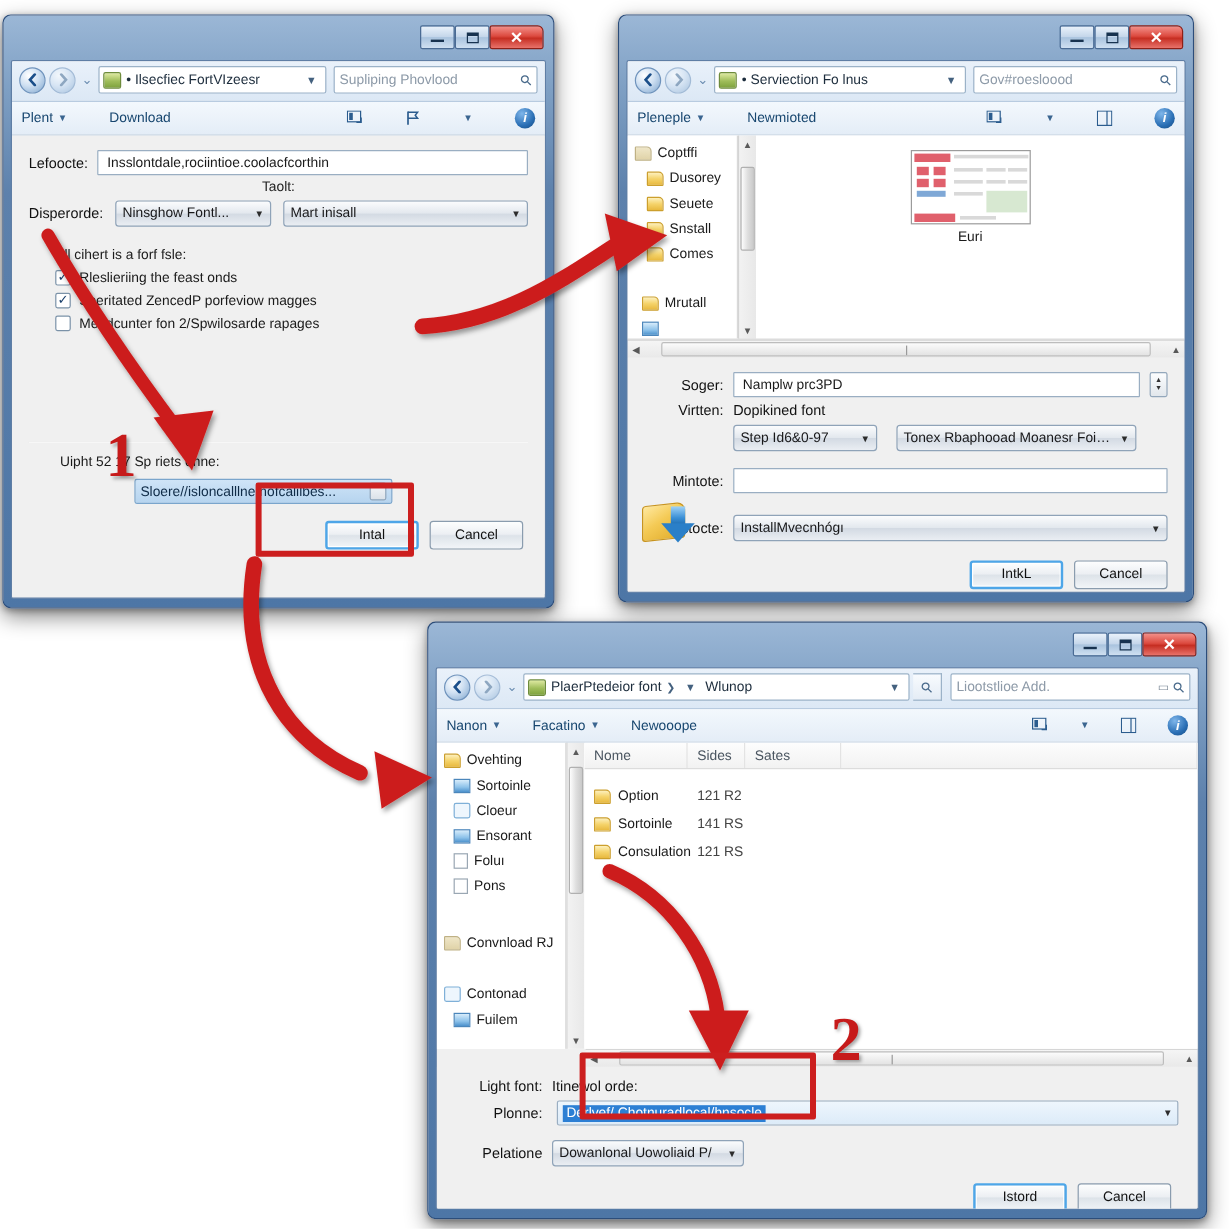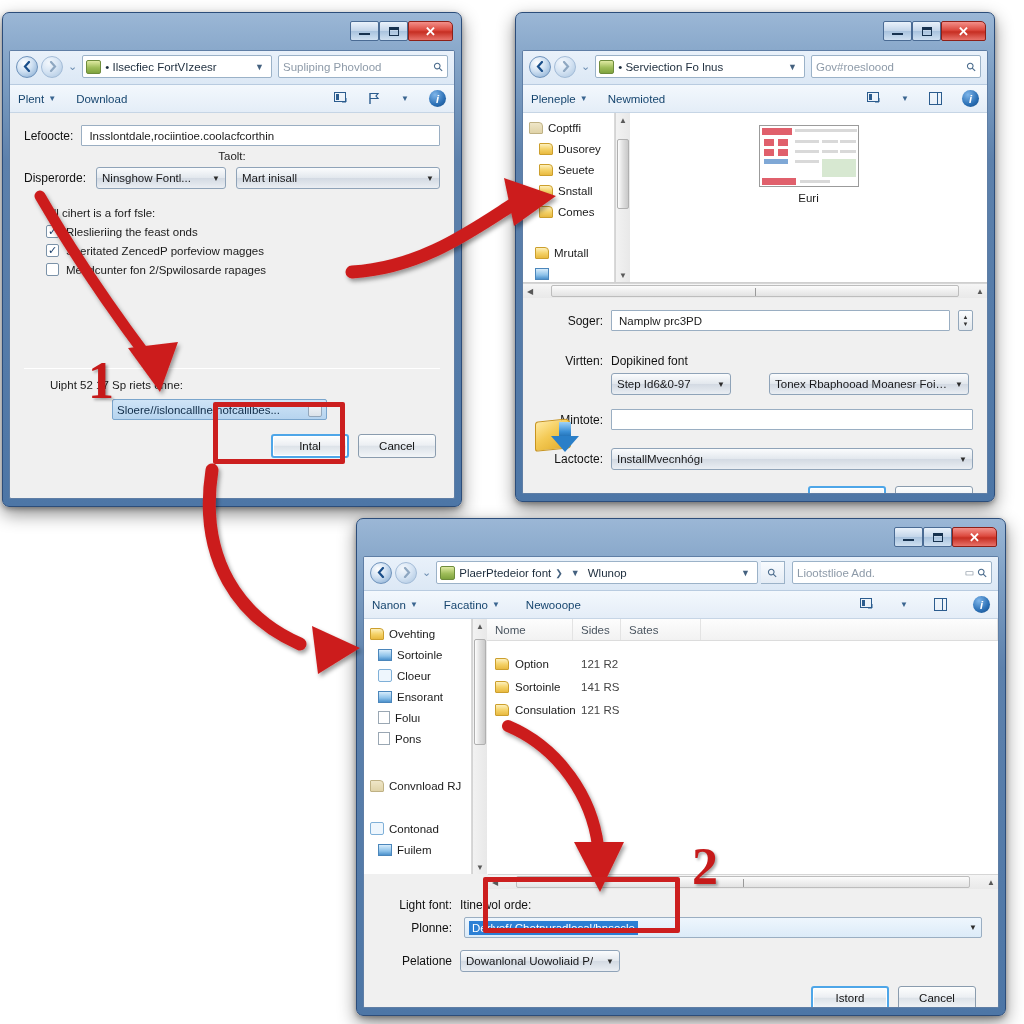--- a/index.html
+++ b/index.html
@@ -107,21 +107,21 @@
   .searchbox .ph { font-size:11.5px; color:#8d9aa8; flex:1; white-space:nowrap; overflow:hidden; filter: blur(0.3px);}
   .mag { font-size:12px; color:#4a6b8c; transform: rotate(-45deg); }
 
   
   .cmdbar {
     display:flex; align-items:center;
     height:28px;
     padding:0 8px;
     background: linear-gradient(180deg,#f3f8fd 0%, #e4edf7 100%);
     border-bottom:1px solid #c6d5e5;
-    gap:20px;
+    gap:35px;
     font-size:11.5px; color:#17466f;
   }
   .cmdbar .sp { flex:1 1 auto; }
   .cmditem { display:flex; align-items:center; gap:4px; white-space:nowrap; filter: blur(0.2px);}
   .caret { font-size:8px; color:#3a6590; }
   .iconbtn { color:#2b5c8e; font-size:13px; display:flex;align-items:center;}
   .helpcirc {
     width:17px;height:17px;border-radius:50%;
     background: radial-gradient(circle at 35% 28%, #7fb6ea 0%, #2a6fb5 60%, #15487f 100%);
     color:#fff;font-size:11px;font-weight:bold;
@@ -494,31 +494,31 @@
       </div>
       <div class="hscroll">
         <span class="ar">◀</span>
         <span class="track">
             <span style="position:absolute;left:50%;top:2px;width:1px;height:8px;background:#9a9a9a;"></span>
           </span>
         <span class="ar">▲</span>
       </div>
 
       <div class="body" style="padding:12px 14px;">
-        <div class="row" style="margin-bottom:23px;">
+        <div class="row" style="margin-bottom:4px;">
           <span class="lbl r" style="width:66px;">Soger:</span>
           <span class="tinput">Namplw prc3PD</span>
           <span style="width:15px;height:21px;background:linear-gradient(180deg,#fcfdfe,#e2e7ec);border:1px solid #93a7bb;border-radius:2px;display:flex;flex-direction:column;align-items:center;justify-content:center;font-size:6px;color:#333;line-height:1.1;">▲<br>▼</span>
         </div>
 
         <div style="display:flex;align-items:flex-start;gap:8px;margin-bottom:5px;">
           <span class="lbl r" style="width:66px;">Virtten:</span>
           <span class="lbl">Dopikined font</span>
         </div>
-        <div style="display:flex;align-items:center;gap:38px;margin:0 0 14px 74px;">
+        <div style="display:flex;align-items:center;gap:16px;margin:0 0 14px 74px;">
           <span class="combo" style="width:120px;">
             <span class="cv">Step Id6&amp;0-97</span>
             <span class="ca">▼</span>
           </span>
           <span class="combo" style="width:200px;">
             <span class="cv">Tonex Rbaphooad Moanesr Foitore</span>
             <span class="ca">▼</span>
           </span>
         </div>
 

